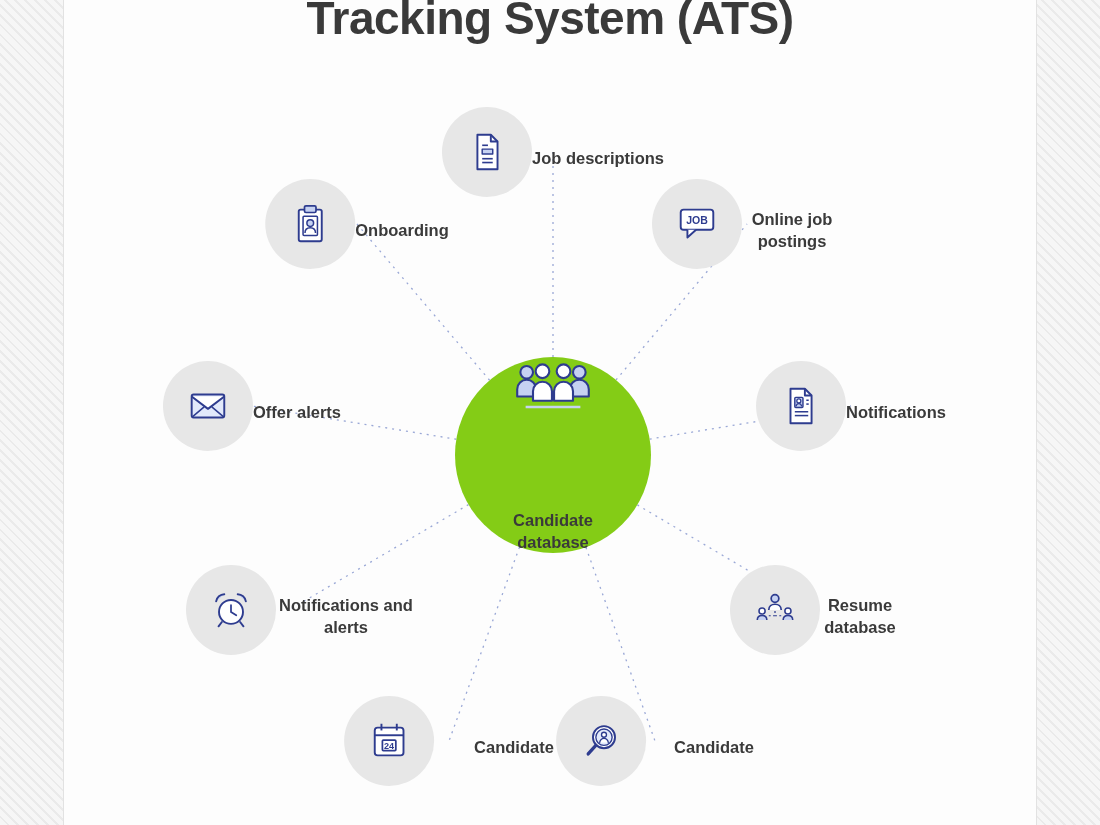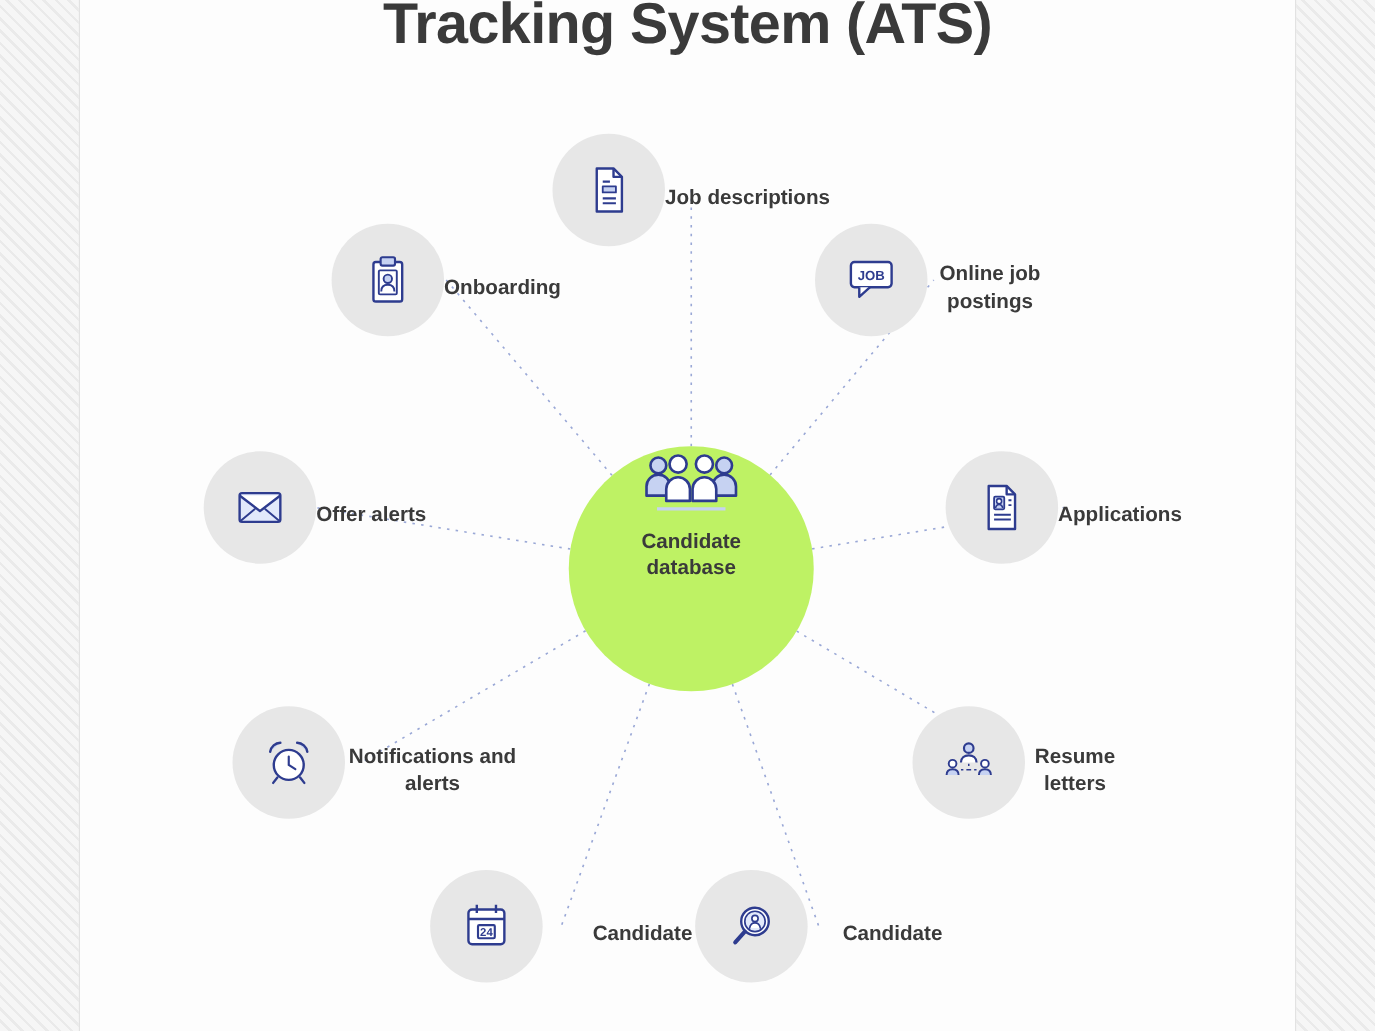--- a/index.html
+++ b/index.html
@@ -21,22 +21,22 @@
   .node.sat { transform:translate(-50%, -45px); }
   .circle { width:90px; height:90px; border-radius:50%; background:#e7e7e7;
             display:flex; align-items:center; justify-content:center; }
   .label { margin-top:13px; font-size:16.5px; font-weight:bold; color:#3a3a3a;
            text-align:center; line-height:1.32; }
   .label.w100 { width:100px; }
   .label.w140 { width:140px; }
   .label.w80  { width:80px; }
 
   .node.center-node { transform:translate(-50%, -98px); }
-  .center-circle { width:196px; height:196px; border-radius:50%; background:#bef264;
-                   display:flex; flex-direction:column; align-items:center; justify-content:flex-start; }
+  .center-circle { width:196px; height:196px; border-radius:50%; background:#84cc16;
+                   display:flex; flex-direction:column; align-items:center; justify-content:space-between; }
   .center-label { margin-top:8px; font-size:16.5px; font-weight:bold; color:#3a3a3a;
                   text-align:center; width:110px; line-height:1.3; }
 </style>
 </head>
 <body>
 
 <div class="canvas">
 
   <div class="edge left"></div>
   <div class="edge right"></div>
@@ -142,21 +142,21 @@
           <rect x="17.5" y="15" width="8.5" height="10.5" rx="1" fill="#c6d2f2" stroke-width="1.5"></rect>
           <circle cx="21.7" cy="18.7" r="2.1" fill="#ffffff" stroke-width="1.3"></circle>
           <path d="M18.7 24.5 c.4-2 1.6-3 3-3 s2.6 1 3 3" stroke-width="1.3"></path>
           <line x1="29.5" y1="18" x2="32" y2="18" stroke-width="1.6"></line>
           <line x1="29.5" y1="22" x2="32" y2="22" stroke-width="1.6"></line>
           <line x1="17.5" y1="30" x2="31.5" y2="30" stroke-width="1.6"></line>
           <line x1="17.5" y1="34" x2="31.5" y2="34" stroke-width="1.6"></line>
         </g>
       </svg>
     </div>
-    <div class="label">Applications</div>
+    <div class="label">Notifications</div>
   </div>
 
   <div class="node sat" style="left:289px; top:610px;margin-left:12px;">
     <div class="circle">
       <svg width="46" height="46" viewBox="0 0 48 48">
         <g fill="none" stroke="#2e3c8f" stroke-width="2" stroke-linecap="round">
           <circle cx="24" cy="26" r="12.5" fill="#ffffff"></circle>
           <path d="M24 19 v7 l5.5 3.5" stroke-width="1.8"></path>
           <path d="M8.5 15 a9 9 0 0 1 8.5-7.5" fill="#c6d2f2"></path>
           <path d="M39.5 15 a9 9 0 0 0 -8.5-7.5" fill="#c6d2f2"></path>
@@ -174,21 +174,21 @@
           <circle cx="24" cy="12" r="4" fill="#c6d2f2"></circle>
           <path d="M17.5 24 c0-4 3-6 6.5-6 s6.5 2 6.5 6" fill="#ffffff"></path>
           <circle cx="10.5" cy="25" r="3.2" fill="#ffffff" stroke-width="1.6"></circle>
           <path d="M5.5 34.5 c0-3.2 2.2-4.8 5-4.8 s5 1.6 5 4.8" fill="#c6d2f2" stroke-width="1.6"></path>
           <circle cx="37.5" cy="25" r="3.2" fill="#ffffff" stroke-width="1.6"></circle>
           <path d="M32.5 34.5 c0-3.2 2.2-4.8 5-4.8 s5 1.6 5 4.8" fill="#c6d2f2" stroke-width="1.6"></path>
           <path d="M24 25 v5 M24 30 h-9 M24 30 h9" stroke-width="1.3" stroke-dasharray="2 2.5"></path>
         </g>
       </svg>
     </div>
-    <div class="label w80">Resume letters</div>
+    <div class="label w80">Resume database</div>
   </div>
 
   <div class="node sat" style="left:449px; top:741px;gap:40px;">
     <div class="circle">
       <svg width="46" height="46" viewBox="0 0 48 48">
         <g fill="none" stroke="#2e3c8f" stroke-width="2" stroke-linejoin="round">
           <rect x="9" y="10" width="30" height="29" rx="3" fill="#ffffff"></rect>
           <line x1="9" y1="18" x2="39" y2="18"></line>
           <line x1="16" y1="6" x2="16" y2="13"></line>
           <line x1="32" y1="6" x2="32" y2="13"></line>

